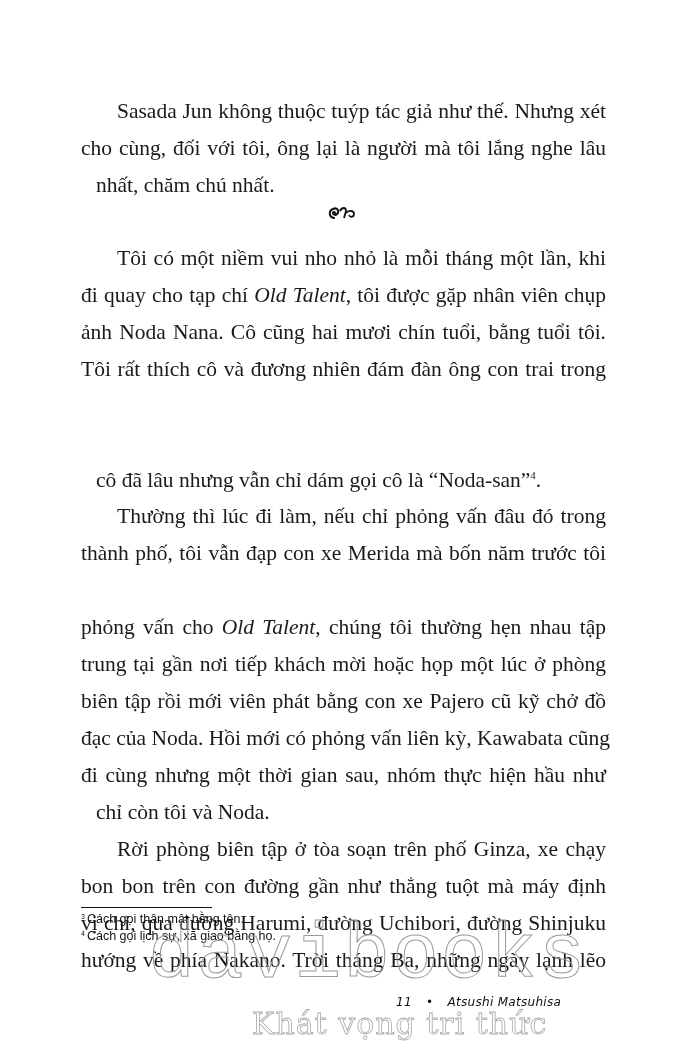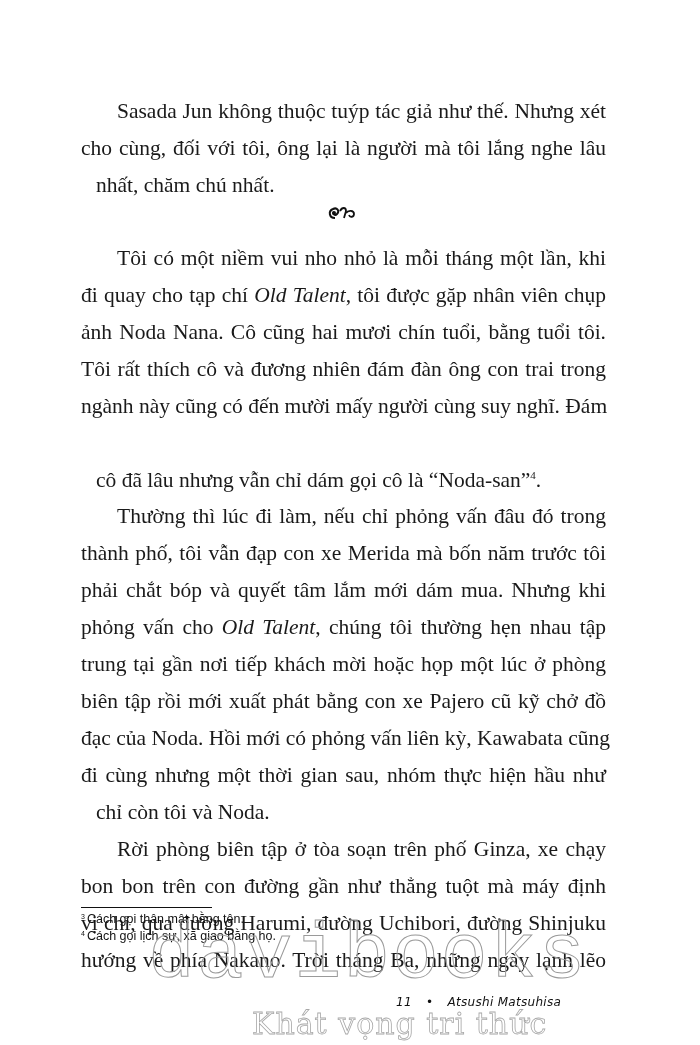--- a/index.html
+++ b/index.html
@@ -36,29 +36,27 @@
     <path d="M9 15 C3 15 2 8 7 6 C11 4 14 8 11 11 C9 13 6 11 8 9" fill="none" stroke="#111" stroke-width="2"></path>
     <circle cx="8" cy="10" r="2" fill="#111"></circle>
     <path d="M14 8 C16 4 20 4 20 8 L18 15" fill="none" stroke="#111" stroke-width="1.8"></path>
     <path d="M20 10 C22 7 28 7 28 11 C28 14 24 15 23 12" fill="none" stroke="#111" stroke-width="1.8"></path>
   </svg>
 
   <div class="line" style="top:282px"><span>đi quay cho tạp chí </span><i>Old Talent</i><span>, tôi được gặp nhân viên chụp</span></div>
   <div class="line indent" style="top:245px">Tôi có một niềm vui nho nhỏ là mỗi tháng một lần, khi</div>
   <div class="line" style="top:319px">ảnh Noda Nana. Cô cũng hai mươi chín tuổi, bằng tuổi tôi.</div>
   <div class="line" style="top:356px">Tôi rất thích cô và đương nhiên đám đàn ông con trai trong</div>
-  <div class="line" style="top:393px">ngành này cũng có đến mười mấy người cùng suy nghĩ. Đám</div>
   <div class="line last" style="top:467px"><span>cô đã lâu nhưng vẫn chỉ dám gọi cô là “Noda-san”</span><sup>4</sup><span>.</span></div>
 
   <div class="line indent" style="top:503px">Thường thì lúc đi làm, nếu chỉ phỏng vấn đâu đó trong</div>
   <div class="line" style="top:540px">thành phố, tôi vẫn đạp con xe Merida mà bốn năm trước tôi</div>
-  <div class="line" style="top:577px">phải chắt bóp và quyết tâm lắm mới dám mua. Nhưng khi</div>
   <div class="line" style="top:614px"><span>phỏng vấn cho </span><i>Old Talent</i><span>, chúng tôi thường hẹn nhau tập</span></div>
   <div class="line" style="top:651px">trung tại gần nơi tiếp khách mời hoặc họp một lúc ở phòng</div>
-  <div class="line" style="top:688px">biên tập rồi mới xuất phát bằng con xe Pajero cũ kỹ chở đồ</div>
+  <div class="line" style="top:688px">biên tập rồi mới viên phát bằng con xe Pajero cũ kỹ chở đồ</div>
   <div class="line" style="top:725px">đạc của Noda. Hồi mới có phỏng vấn liên kỳ, Kawabata cũng</div>
   <div class="line" style="top:762px">đi cùng nhưng một thời gian sau, nhóm thực hiện hầu như</div>
   <div class="line last" style="top:799px">chỉ còn tôi và Noda.</div>
 
   <div class="line indent" style="top:836px">Rời phòng biên tập ở tòa soạn trên phố Ginza, xe chạy</div>
   <div class="line" style="top:873px">bon bon trên con đường gần như thẳng tuột mà máy định</div>
   <div class="line" style="top:910px">vị chỉ, qua đường Harumi, đường Uchibori, đường Shinjuku</div>
   <div class="line" style="top:947px">hướng về phía Nakano. Trời tháng Ba, những ngày lạnh lẽo</div>
 
   <div class="fn-rule"></div>

